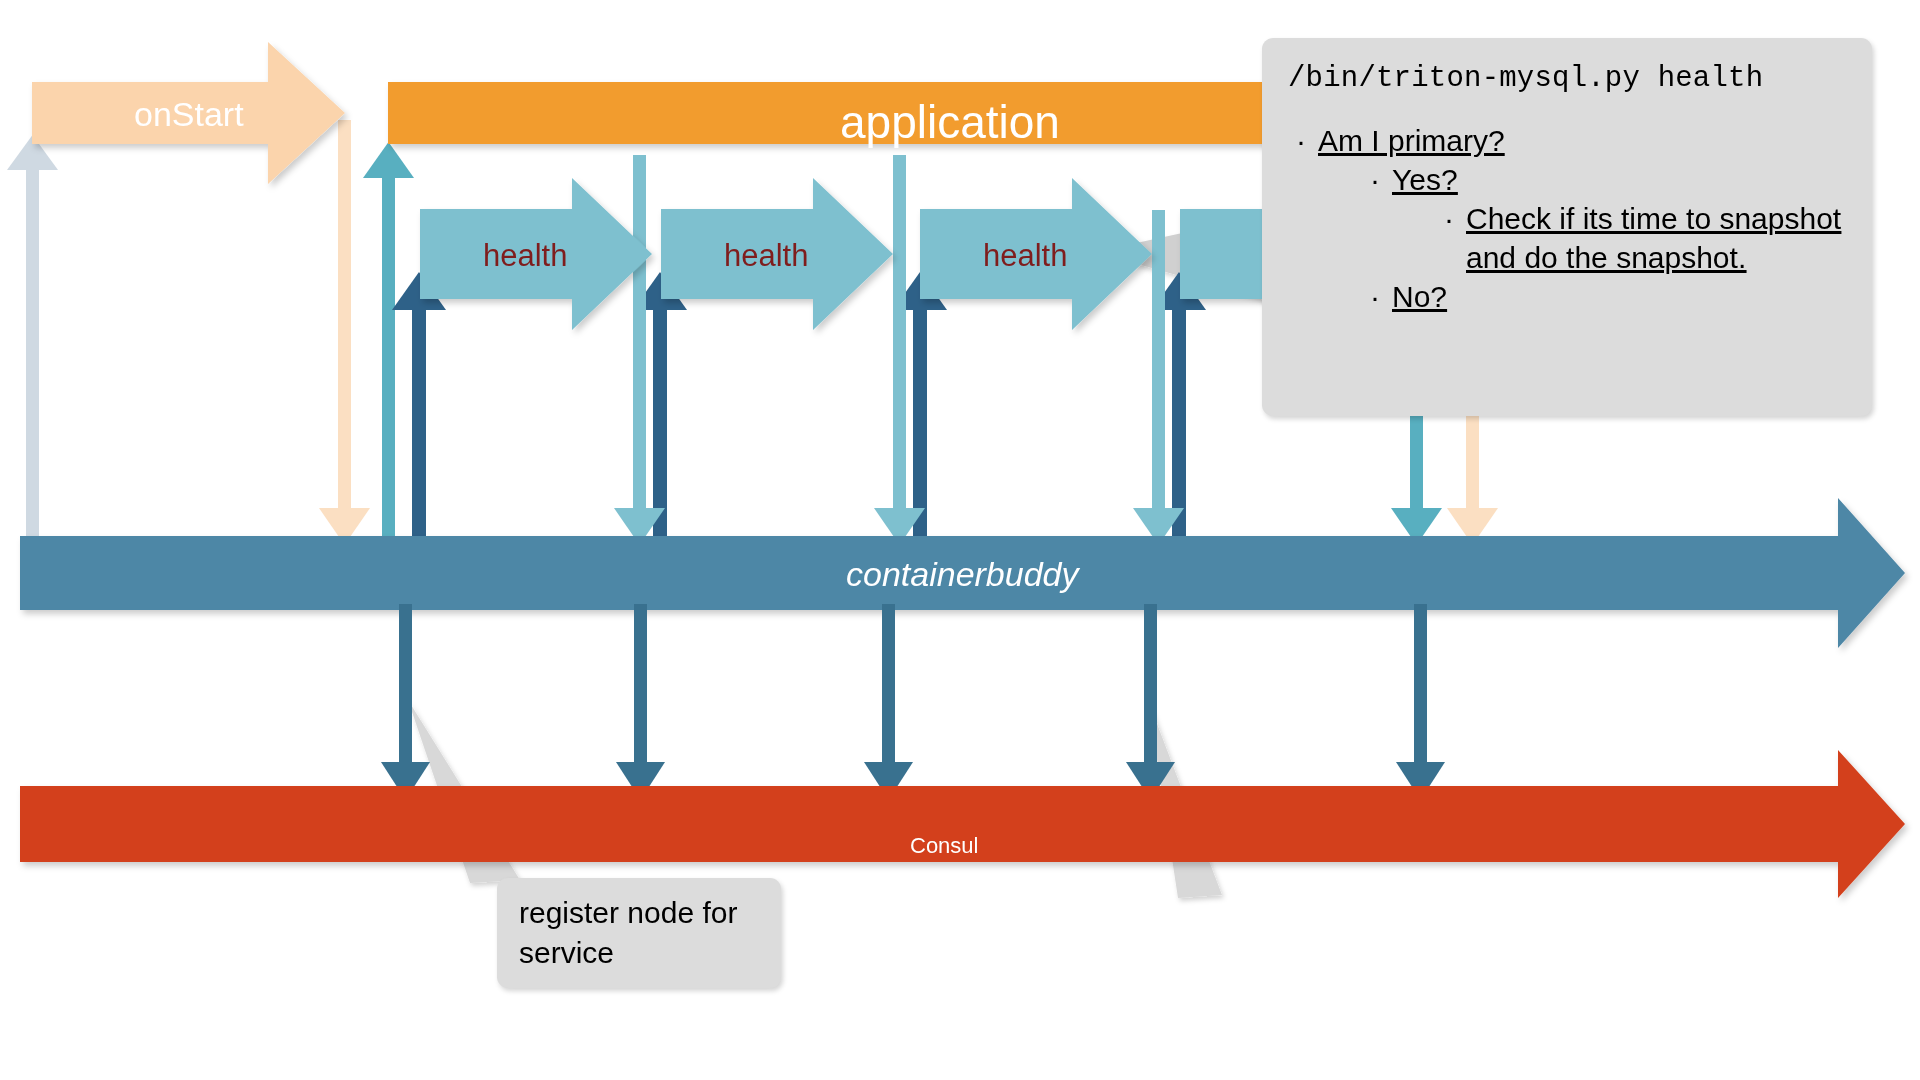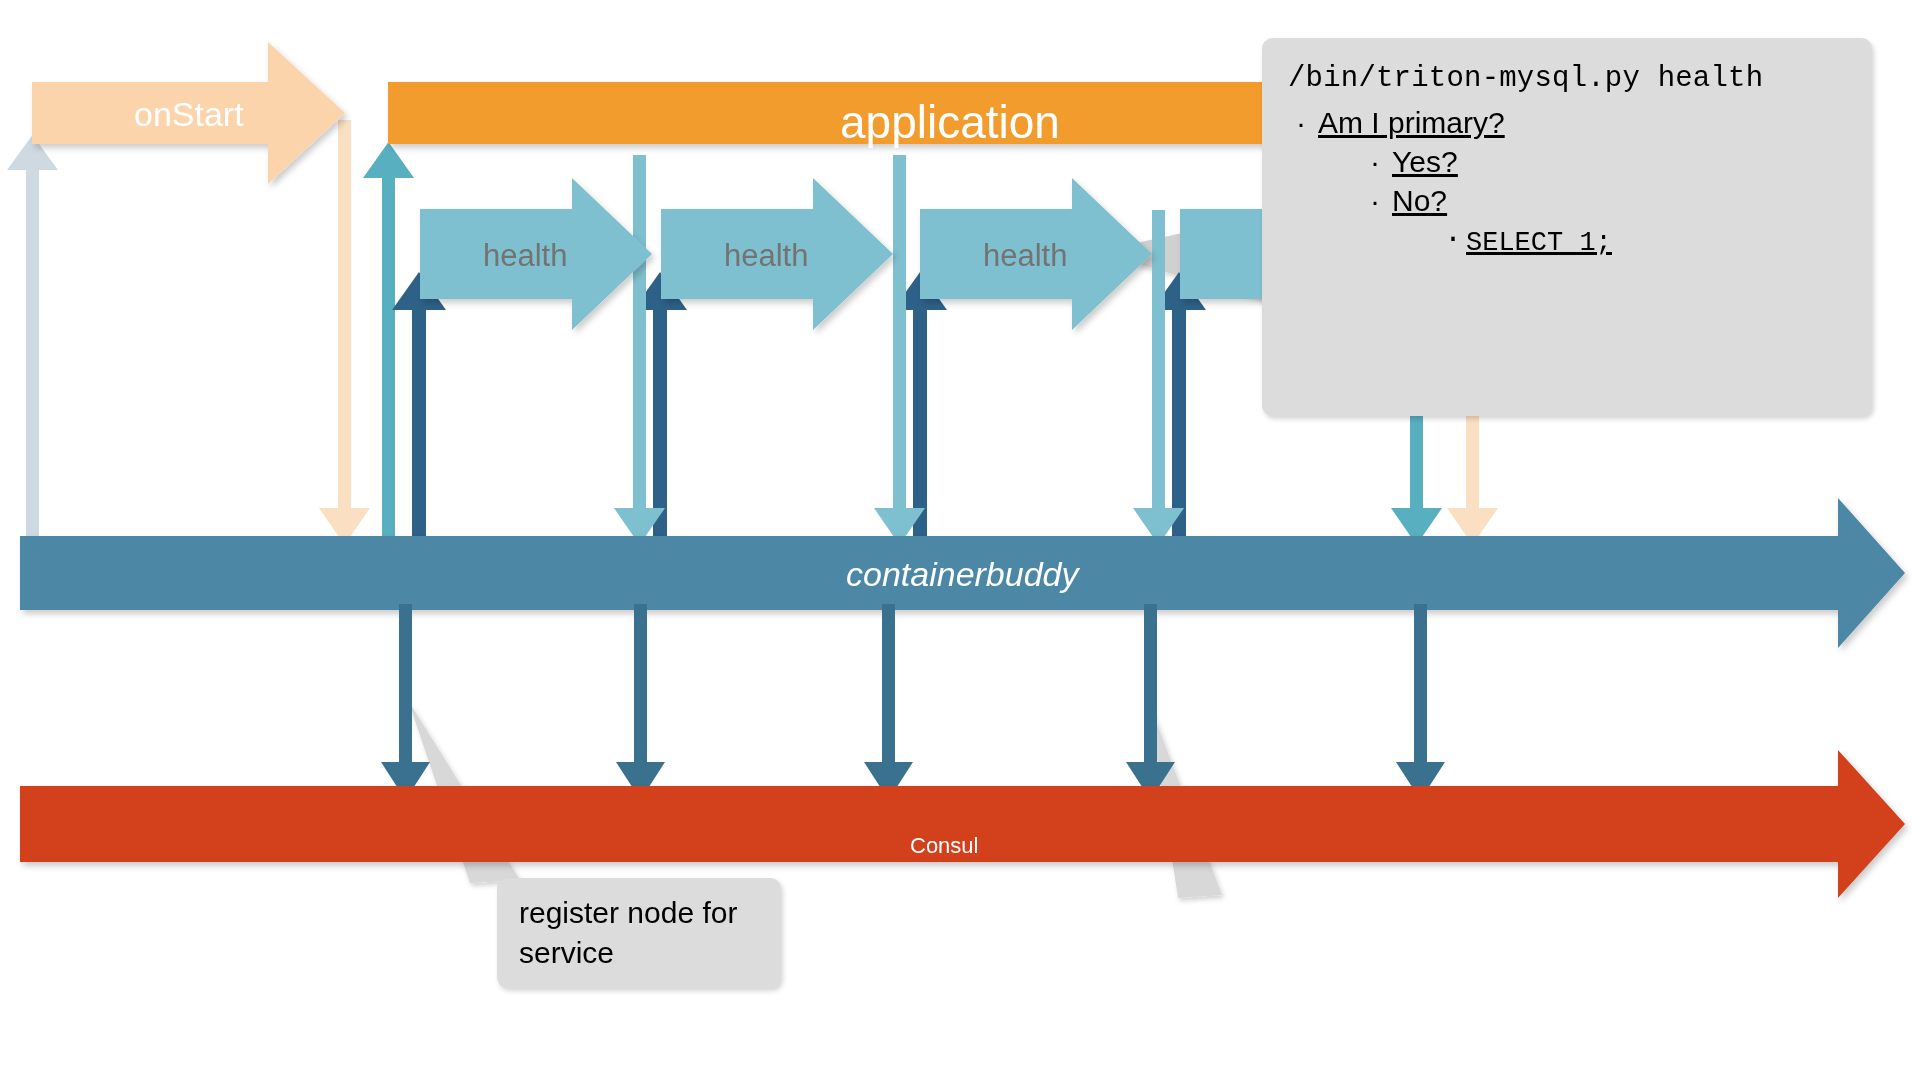--- a/index.html
+++ b/index.html
@@ -33,21 +33,21 @@
     font-family: "Liberation Sans", sans-serif;
     white-space: nowrap;
     pointer-events: none;
   }
   .lane-label.onstart   { font-size: 34px; }
   .lane-label.app       { font-size: 46px; }
   .lane-label.cb        { font-size: 34px; }
   .lane-label.consul    { font-size: 22px; margin-top: 28px; }
   .health-label {
     position: absolute;
-    color: #737373;
+    color: #7f1d1d;
     font-size: 31px;
     font-family: "Liberation Sans", sans-serif;
     white-space: nowrap;
     pointer-events: none;
   }
 
   
   .callout {
     position: absolute;
     background: #dcdcdc;
@@ -57,21 +57,21 @@
     color: #000000;
     font-family: "Liberation Sans", sans-serif;
   }
   .callout.code-callout {
     padding: 24px 26px 22px 26px;
   }
   .cmd-line {
     font-family: "Liberation Mono", monospace;
     font-size: 29px;
     letter-spacing: 0.2px;
-    margin-bottom: 8px;
+    margin-bottom: 26px;
     white-space: nowrap;
   }
   ul.bullets, ul.bullets ul {
     list-style: none;
     margin: 0;
     padding: 0;
     text-decoration: underline;
   }
   ul.bullets li {
     position: relative;
@@ -239,28 +239,28 @@
   <div class="health-label" style="left:983px; top:238px;">health</div>
 
   <div class="callout code-callout" style="left:1262px; top:38px; width:610px; height:378px;">
     <div class="cmd-line">/bin/triton-mysql.py health</div>
     <ul class="bullets">
       <li>
         <span class="btxt">Am I primary?</span>
         <ul>
           <li>
             <span class="btxt">Yes?</span>
+            <ul>
+              <li>
+                <span class="btxt">Check if its time to snapshot and do the snapshot.</span>
+              </li>
+            </ul>
           </li>
           <li>
             <span class="btxt">No?</span>
-            <ul>
-              <li>
-                <span class="btxt mono-inline">SELECT 1;</span>
-              </li>
-            </ul>
           </li>
         </ul>
       </li>
     </ul>
   </div>
 
   <div class="callout note" style="left:497px; top:878px; width:284px; height:110px;">
     <span class="note-text">register node for service</span>
   </div>
 

